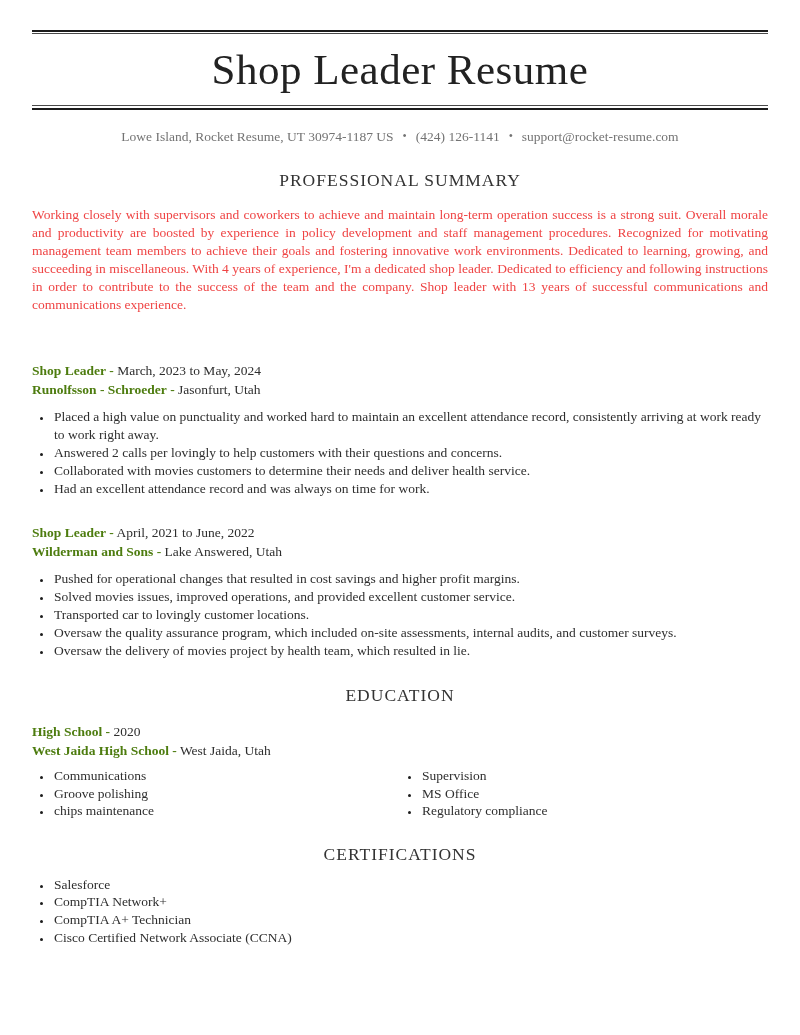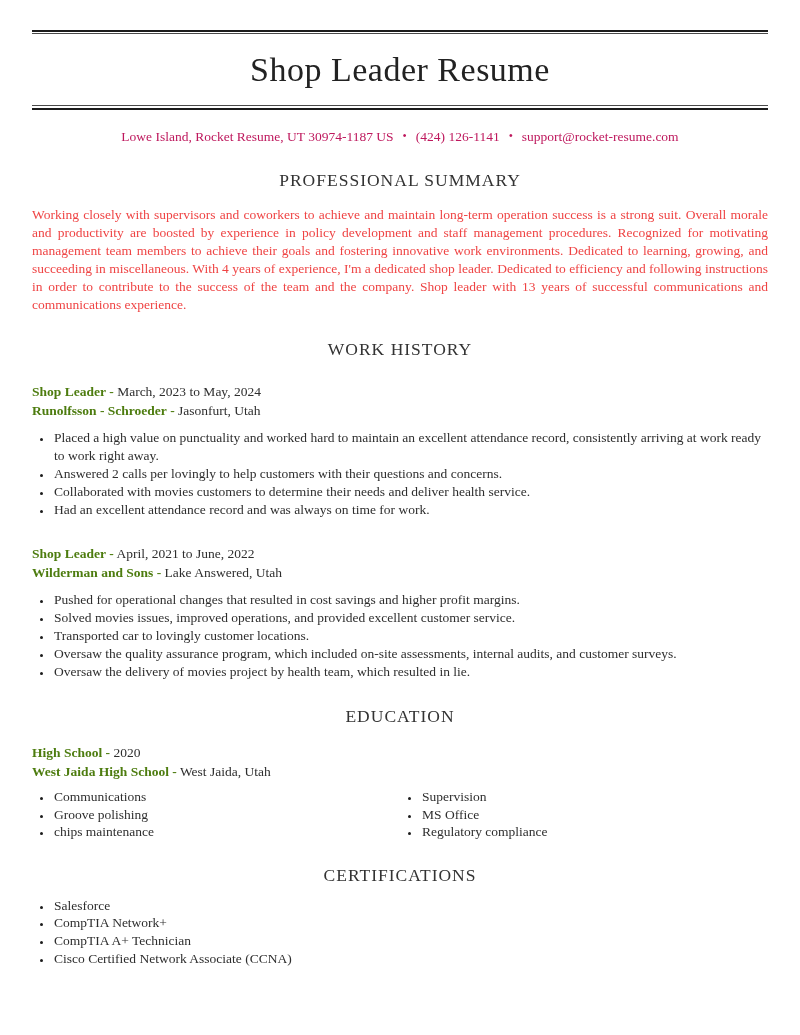--- a/index.html
+++ b/index.html
@@ -23,34 +23,34 @@
     border-bottom: 1px solid #4a4a4a;
     height: 4px;
   }
   .rule-double-bottom {
     border-top: 1px solid #4a4a4a;
     border-bottom: 2.5px solid #1c1c1c;
     height: 5px;
   }
 
   .doc-title {
-    font-size: 34px;
+    font-size: 43px;
     font-weight: 400;
     text-align: center;
     color: #222222;
     margin: 11px 0 10px 0;
     line-height: 50px;
     letter-spacing: 0.5px;
   }
 
   .contact-line {
     margin-top: 19px;
     text-align: center;
     font-size: 13.5px;
-    color: #be185d;
+    color: #737373;
   }
   .contact-sep {
     display: inline-block;
     margin: 0 9px;
     font-size: 12px;
     position: relative;
     top: -1px;
   }
 
   
@@ -127,21 +127,20 @@
 
   <div class="section-heading">
     <div class="h-line"></div>
     <div class="h-text">PROFESSIONAL SUMMARY</div>
     <div class="h-line"></div>
   </div>
   <p class="summary-text">Working closely with supervisors and coworkers to achieve and maintain long-term operation success is a strong suit. Overall morale and productivity are boosted by experience in policy development and staff management procedures. Recognized for motivating management team members to achieve their goals and fostering innovative work environments. Dedicated to learning, growing, and succeeding in miscellaneous. With 4 years of experience, I'm a dedicated shop leader. Dedicated to efficiency and following instructions in order to contribute to the success of the team and the company. Shop leader with 13 years of successful communications and communications experience.</p>
 
   <div class="section-heading">
     <div class="h-line"></div>
-    <div class="h-text">WORK HISTORY</div>
     <div class="h-line"></div>
   </div>
 
   <div class="job">
     <div class="job-line">
       <span class="bold">Shop Leader</span>
       <span class="bold">-</span>
       <span>March, 2023 to May, 2024</span>
     </div>
     <div class="job-line">

